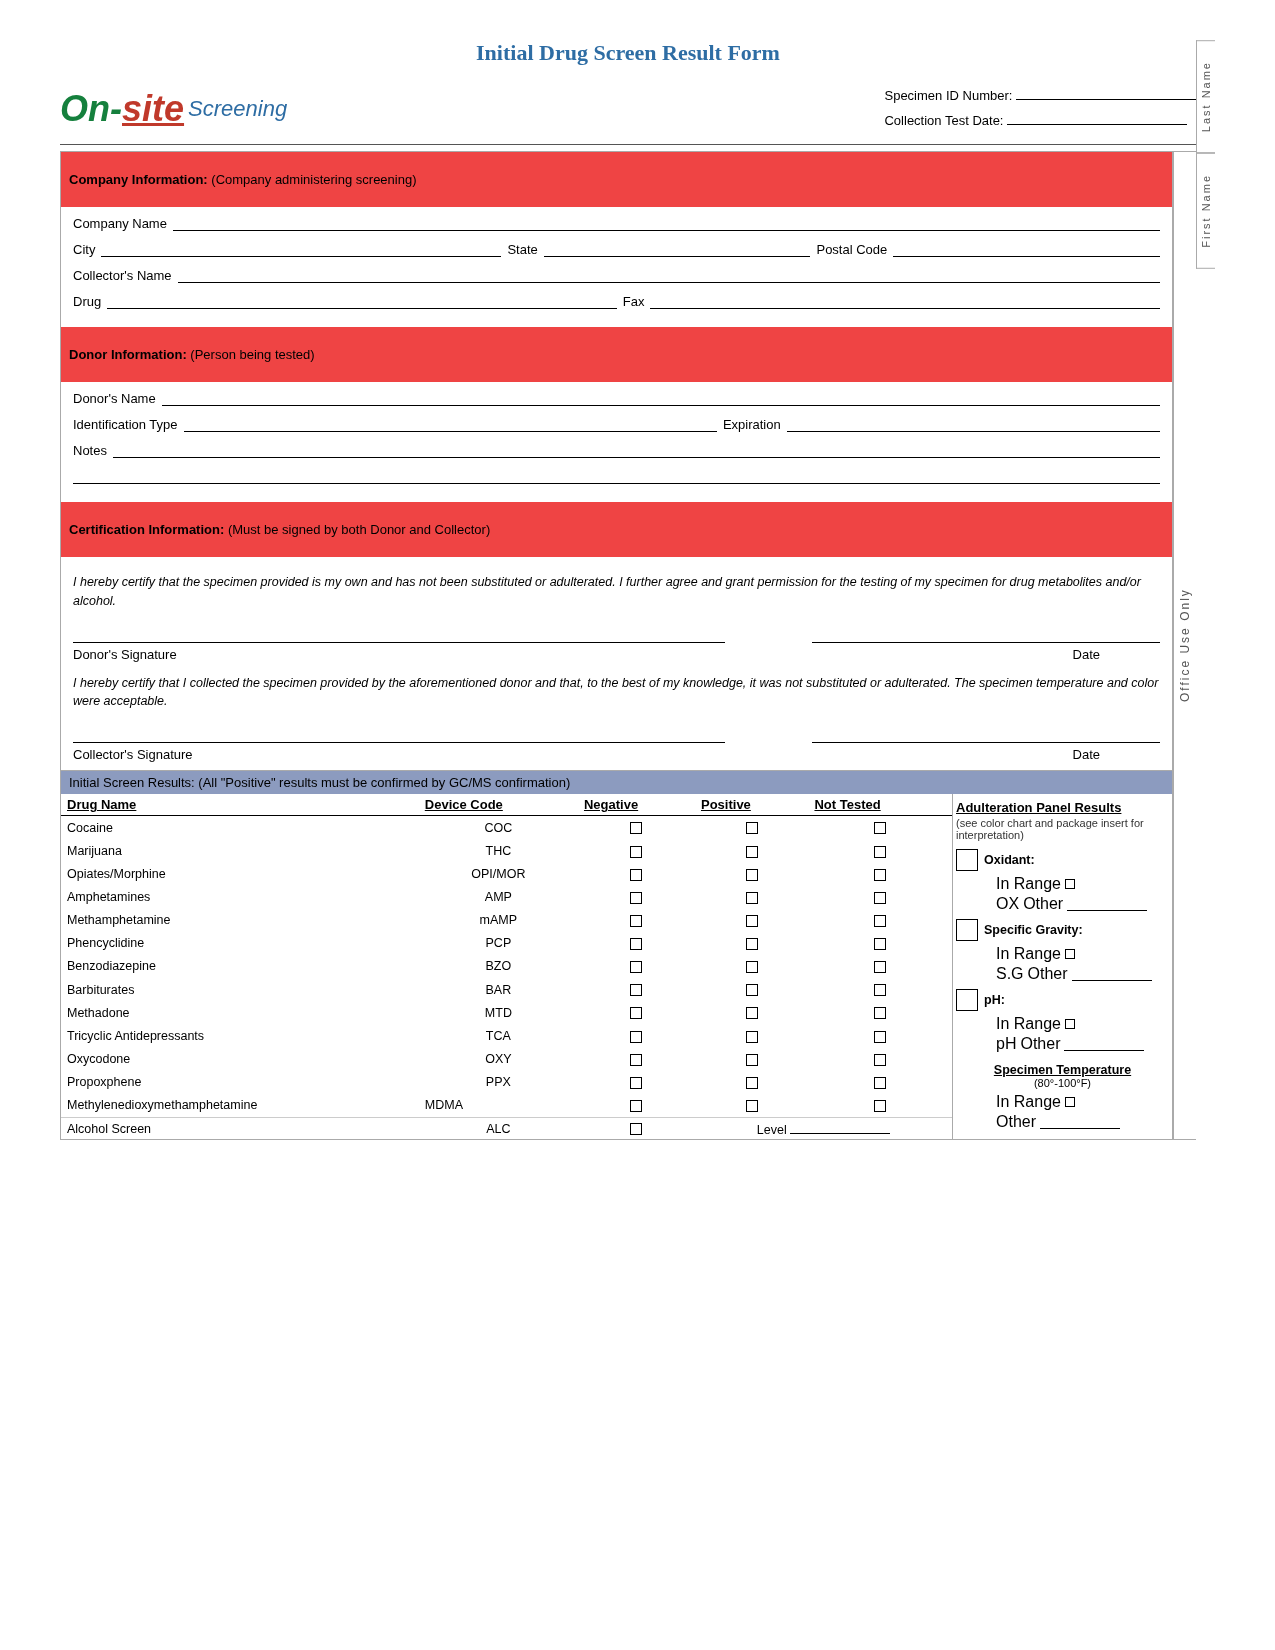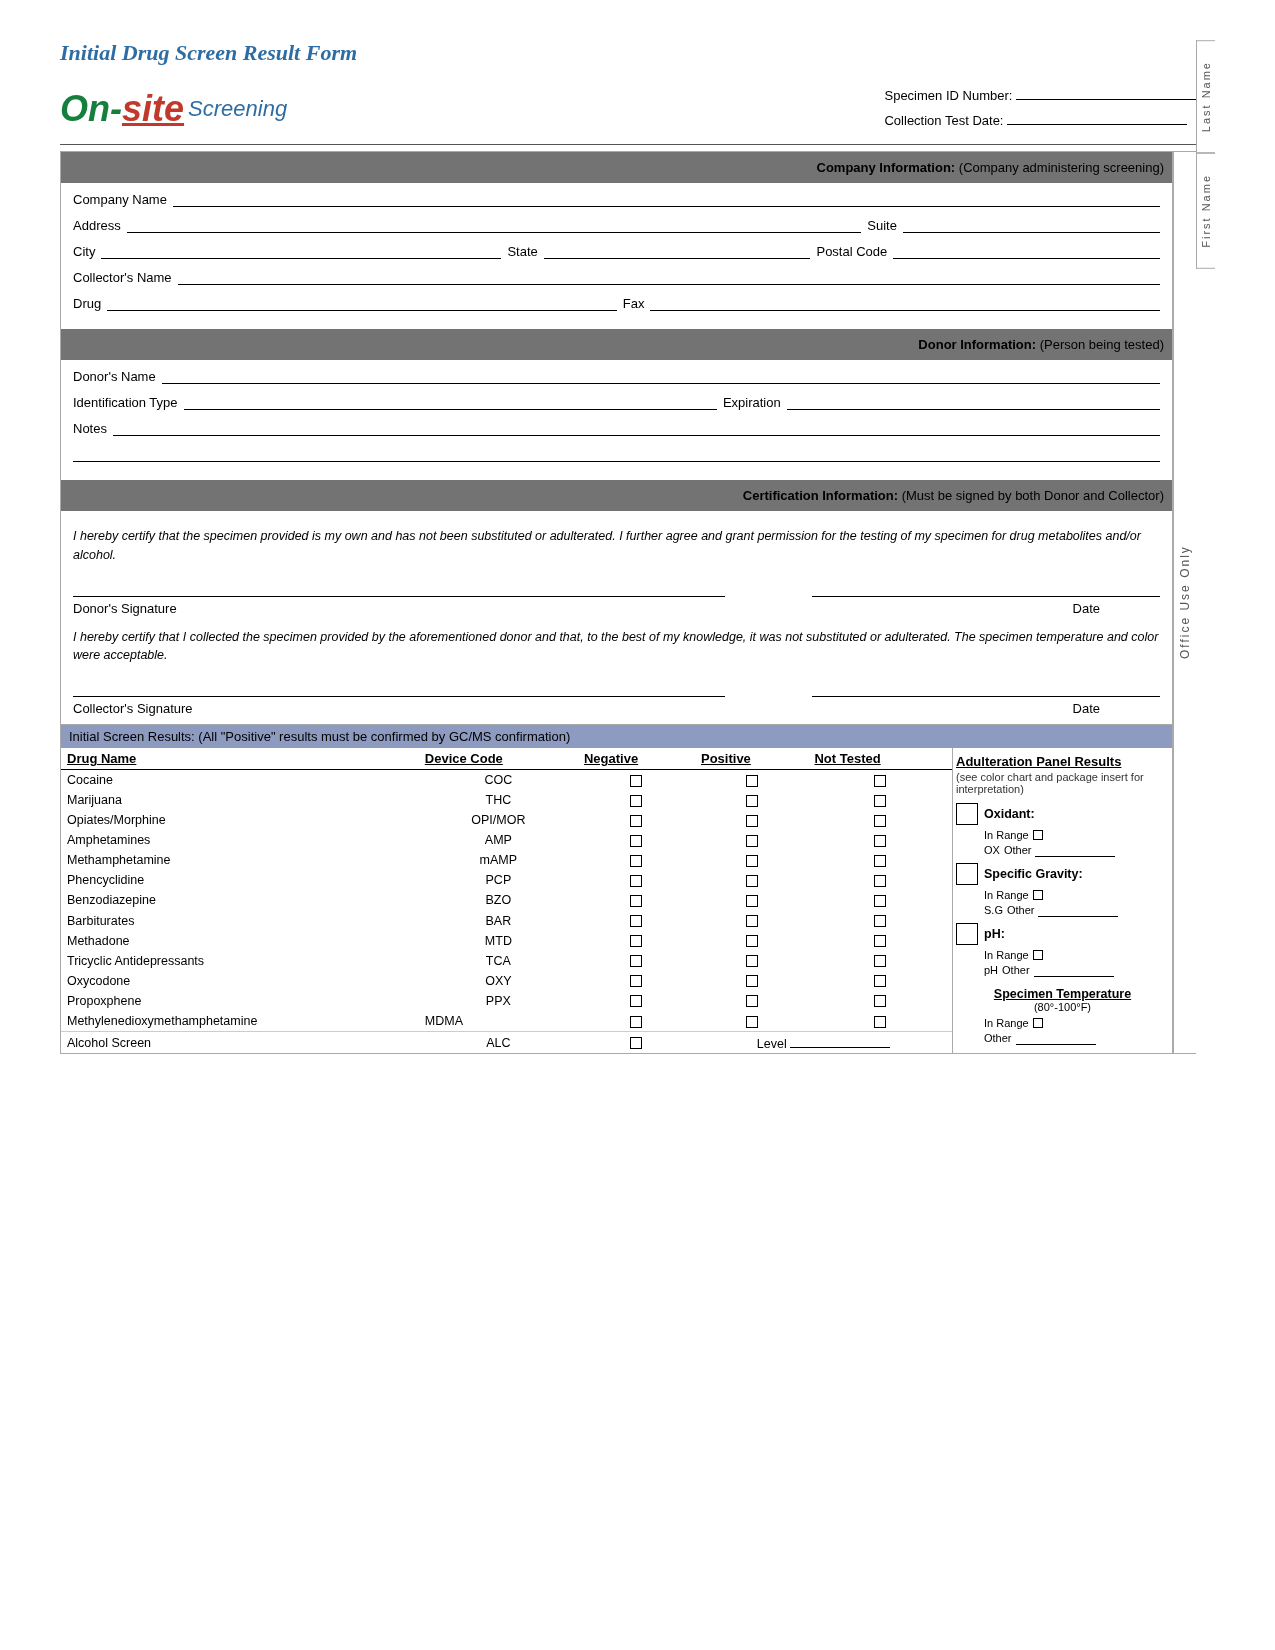--- a/index.html
+++ b/index.html
@@ -6,26 +6,26 @@
     body {
       font-family: Arial, sans-serif;
       background: #fff;
       width: 1275px;
       min-height: 1650px;
       padding: 40px 60px;
       font-size: 13px;
       color: #000;
     }
     .page-title {
+      text-align: center;
       font-size: 22px;
       color: #2e6da4;
       font-weight: bold;
       margin-bottom: 18px;
       font-family: Georgia, serif;
-      font-style: italic;
     }
     .header-row {
       display: flex;
       justify-content: space-between;
       align-items: center;
       margin-bottom: 10px;
     }
     .logo-area {
       display: flex;
       align-items: center;
@@ -76,25 +76,24 @@
       display: flex;
       align-items: center;
       justify-content: center;
       padding: 4px;
       border: 1px solid #aaa;
       border-left: none;
       min-width: 22px;
       letter-spacing: 2px;
     }
     .section-header {
-      background: #737373;
-      padding: 8px 8px;
+      background: #ef4444;
+      padding: 20px 8px;
       font-weight: bold;
       font-size: 13px;
-      text-align: right;
     }
     .section-header span.label-bold { font-weight: bold; color: #000; }
     .section-header span.label-normal { font-weight: normal; color: #000; font-style: normal; }
     .section-content {
       padding: 8px 12px;
     }
     .field-row {
       margin-bottom: 10px;
       display: flex;
       align-items: flex-end;
@@ -206,23 +205,23 @@
     .panel-info {
       font-size: 12px;
     }
     .panel-info strong {
       font-size: 12.5px;
     }
     .panel-subrow {
       display: flex;
       align-items: center;
       gap: 4px;
-      margin-left: 28px;
+      margin-left: 40px;
       margin-bottom: 2px;
-      font-size: 11px;
+      font-size: 16px;
     }
     .small-checkbox {
       display: inline-block;
       width: 10px;
       height: 10px;
       border: 1px solid #000;
     }
     .other-line {
       border-bottom: 1px solid #000;
       width: 80px;
@@ -295,26 +294,20 @@
       <div style="flex:1; border:1px solid #aaa;">
 
         <div class="section-header">
           <span class="label-bold">Company Information:</span>
           <span class="label-normal"> (Company administering screening)</span>
         </div>
         <div class="section-content">
           <div class="field-row">
             <label>Company Name</label>
             <div class="field-line"></div>
-          </div>
-          <div class="field-row">
-            <label>Address</label>
-            <div class="field-line" style="flex:2;"></div>
-            <label>Suite</label>
-            <div class="field-line" style="flex:0.7;"></div>
           </div>
           <div class="field-row">
             <label>City</label>
             <div class="field-line" style="flex:1.2;"></div>
             <label>State</label>
             <div class="field-line" style="flex:0.8;"></div>
             <label>Postal Code</label>
             <div class="field-line" style="flex:0.8;"></div>
           </div>
           <div class="field-row">

